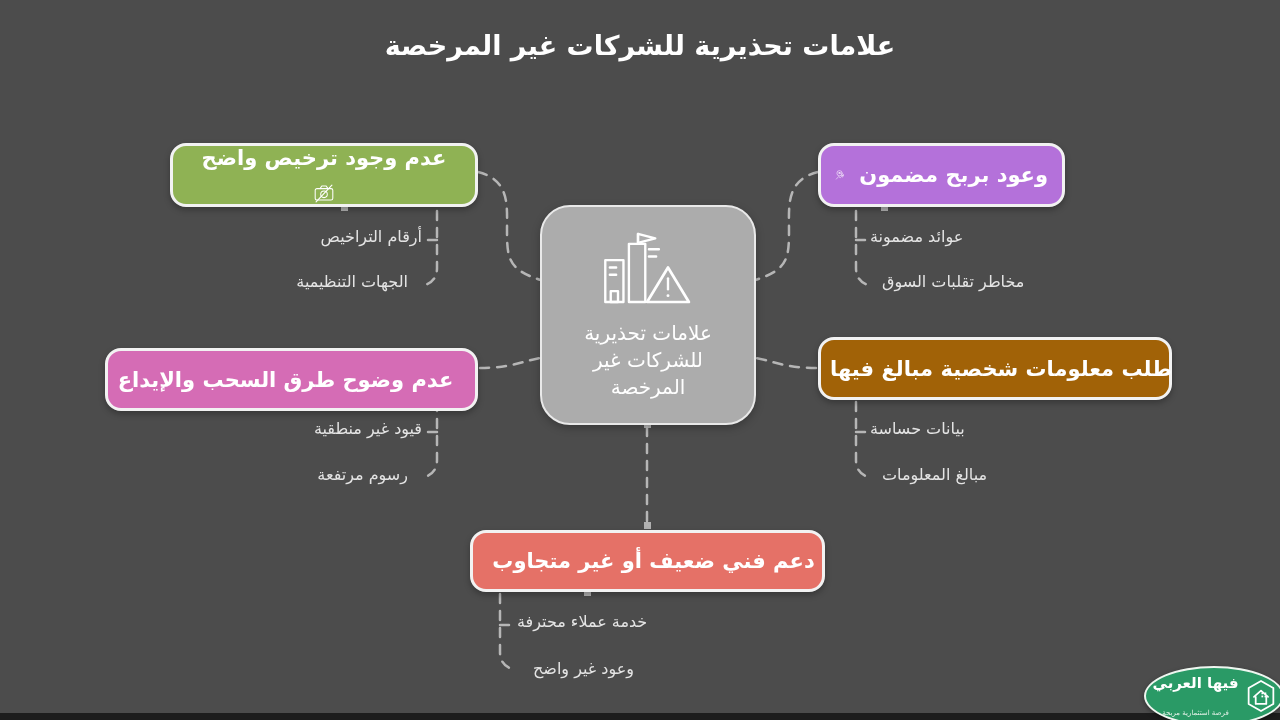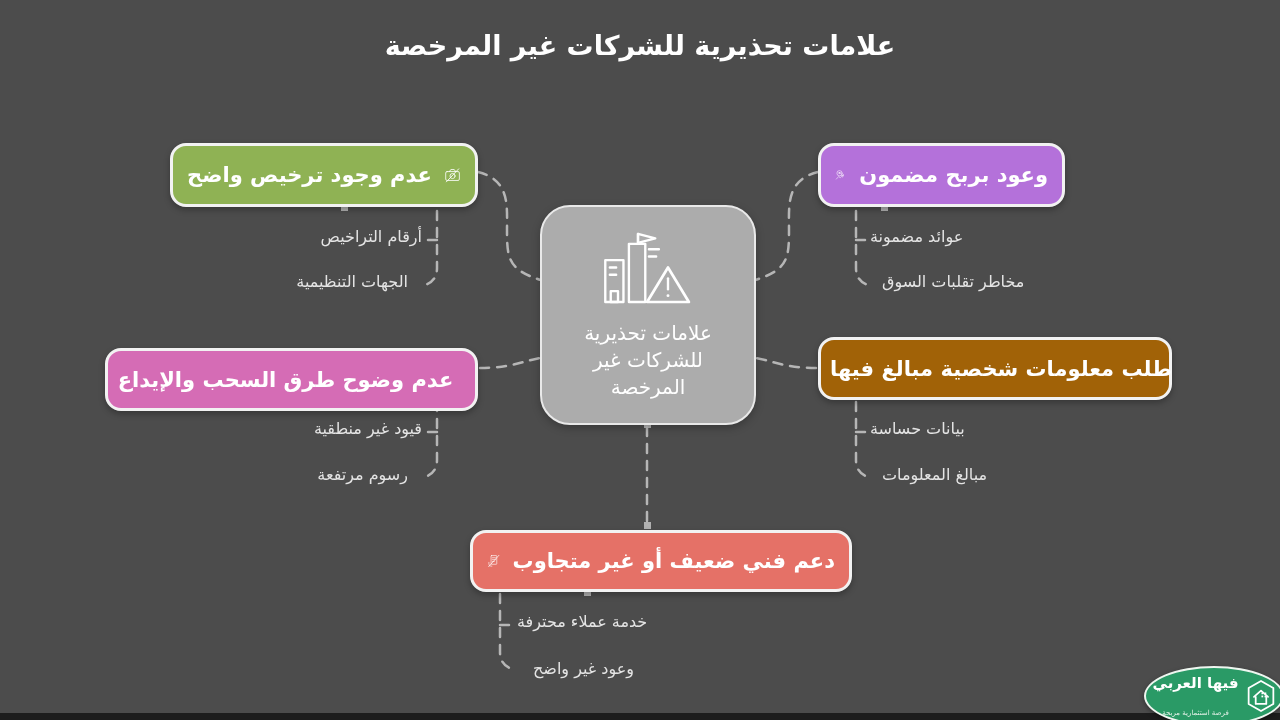--- a/index.html
+++ b/index.html
@@ -35,21 +35,21 @@
     display:flex; align-items:center; justify-content:center; gap:12px;
     border:3px solid #f2f2f2; border-radius:16px;
     box-shadow:0 3px 6px rgba(0,0,0,.28);
     padding:0 14px;
   }
   .branch-label { direction:rtl; font-size:21px; font-weight:bold; color:#ffffff; white-space:nowrap; }
   .box-license  { left:170px; top:143px; width:308px; height:64px; }
   .box-profit   { left:818px; top:143px; width:247px; height:64px; }
   .box-withdraw { left:105px; top:348px; width:373px; height:63px;text-align:right; }
   .box-personal { left:818px; top:337px; width:354px; height:63px; }
-  .box-support  { left:470px; top:530px; width:382px; height:62px; }
+  .box-support  { left:470px; top:530px; width:355px; height:62px; }
 
   .sub-label {
     position:absolute; z-index:2; font-size:16px; color:#e4e4e4;
     direction:rtl; white-space:nowrap;
   }
   .sub-l1a { right:858px; top:227px; }
   .sub-l1b { right:872px; top:272px; }
   .sub-r1a { left:870px;  top:227px; }
   .sub-r1b { left:882px;  top:272px; }
   .sub-l2a { right:858px; top:419px; }
@@ -115,21 +115,21 @@
       <path d="M44 3 L63 8 L44 13 Z"></path>
       <path d="M56 20 H67 M56 28 H64"></path>
       <path d="M77 40 L100 78 H54 Z" fill="#acacac" stroke-width="3"></path>
       <path d="M77 52 V64"></path>
       <circle cx="77" cy="71" r="1.6" fill="#ffffff" stroke="none"></circle>
     </g>
   </svg>
   <div class="center-label">علامات تحذيرية للشركات غير المرخصة</div>
 </div>
 
-<div class="branch-box box-license" style="background: rgb(143, 178, 84);">
+<div class="branch-box box-license" style="background: rgb(143, 178, 84); flex-direction: column;">
   <span class="branch-label">عدم وجود ترخيص واضح</span>
   <svg class="icon-svg" width="46" height="46" viewBox="0 0 50 50">
     <g fill="none" stroke="#ffffff" stroke-width="2.4" stroke-linejoin="round" stroke-linecap="round">
       <rect x="5" y="15" width="40" height="26" rx="4"></rect>
       <path d="M16 15 l4 -6 h10 l4 6"></path>
       <circle cx="25" cy="28" r="7.5"></circle>
       <path d="M43 7 L7 45" stroke-width="2.6"></path>
     </g>
   </svg>
 </div>

